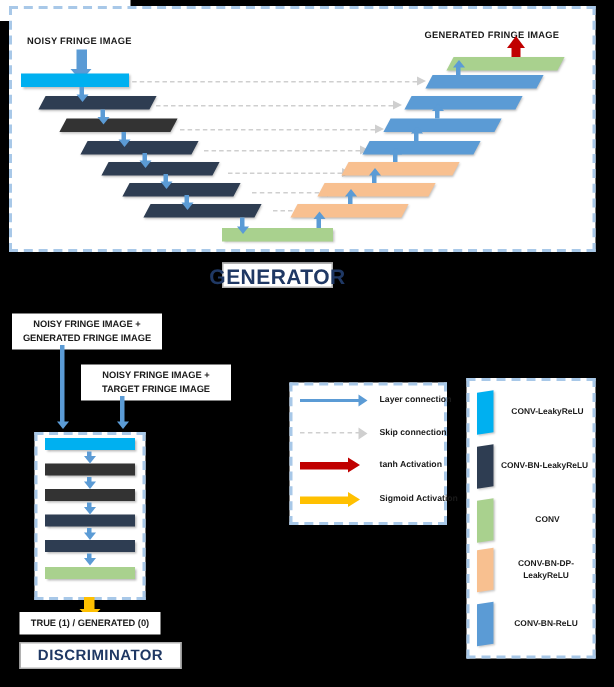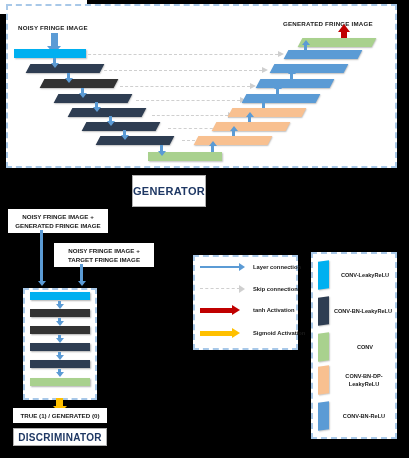--- a/index.html
+++ b/index.html
@@ -53,22 +53,22 @@
 
   .whitebox{position:absolute;background:#fff;font-size:6.2px;font-weight:bold;
             color:#1a1a1a;text-align:center;line-height:9px;padding:3px 4px;
             box-sizing:border-box;white-space:nowrap;}
 
   .titlebox{position:absolute;background:#fff;border:1.5px solid #b0b0b0;
             color:#1f3864;font-weight:bold;box-sizing:border-box;
             display:flex;align-items:center;justify-content:center;
             box-shadow:1px 1px 2px rgba(0,0,0,.3);}
 
-  #generator-title{left:132px;top:175px;width:74px;height:32px;font-size:11px;letter-spacing:.3px;}
-  #discriminator-title{left:13px;top:428px;width:94px;height:18px;font-size:10px;letter-spacing:.3px;}
+  #generator-title{left:148px;top:175px;width:74px;height:17px;font-size:14px;letter-spacing:.3px;}
+  #discriminator-title{left:13px;top:428px;width:108px;height:18px;font-size:10px;letter-spacing:.3px;}
   #empty-box{left:310px;top:176px;width:87px;height:14px;background:#fff;}
 
   
   .dlayer{position:absolute;left:30px;width:60px;height:8px;
           box-shadow:1px 1px 1.5px rgba(0,0,0,.3);}
 
   
   #sigmoid-arrow{position:absolute;left:56px;top:398px;width:7px;height:9px;background:#ffc000;}
   #sigmoid-arrow::after{content:"";position:absolute;left:-3.5px;top:8px;
     border-left:7px solid transparent;border-right:7px solid transparent;

